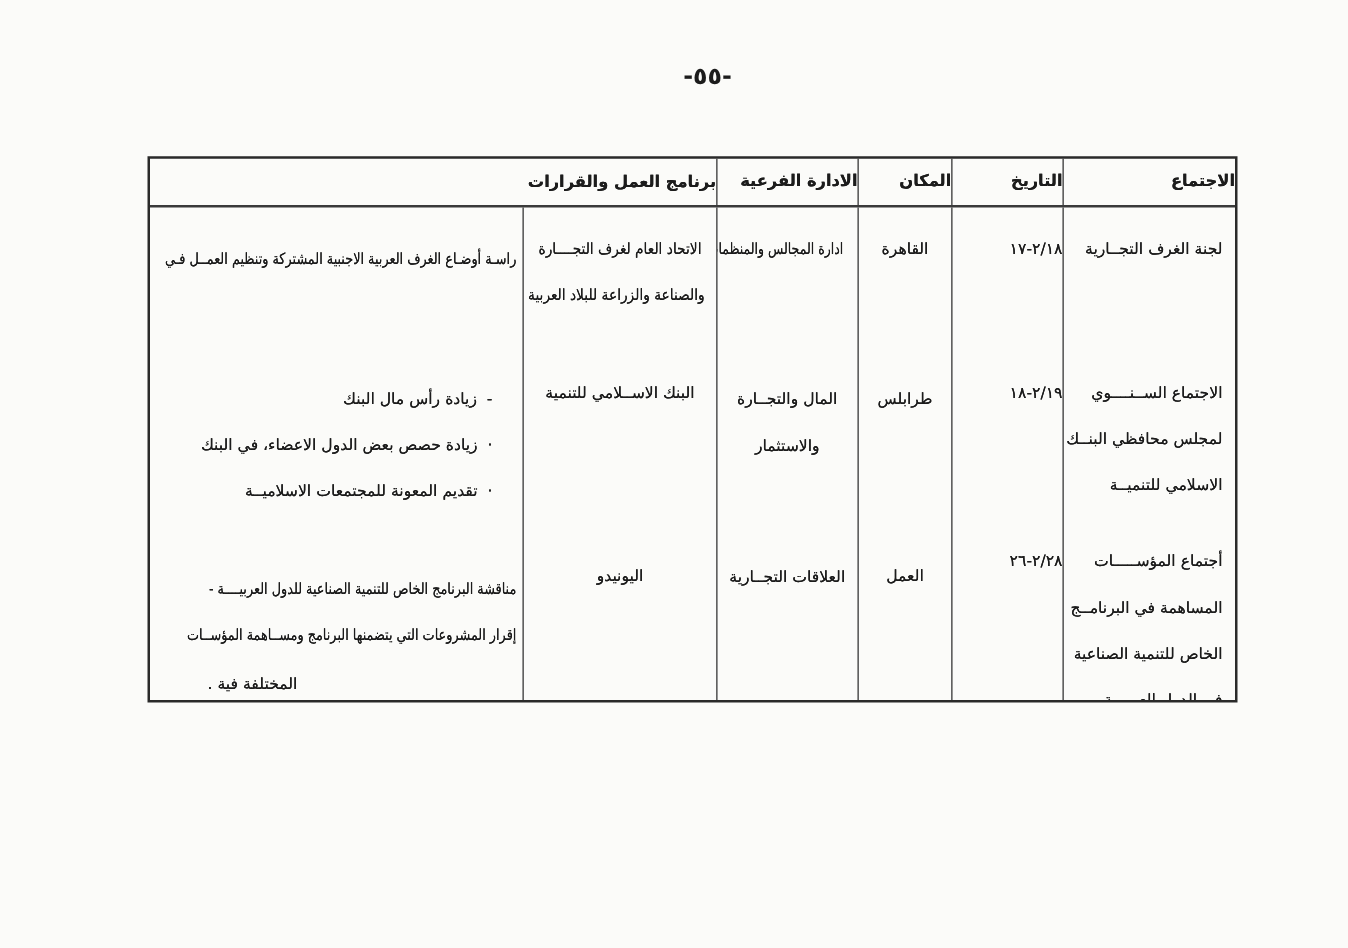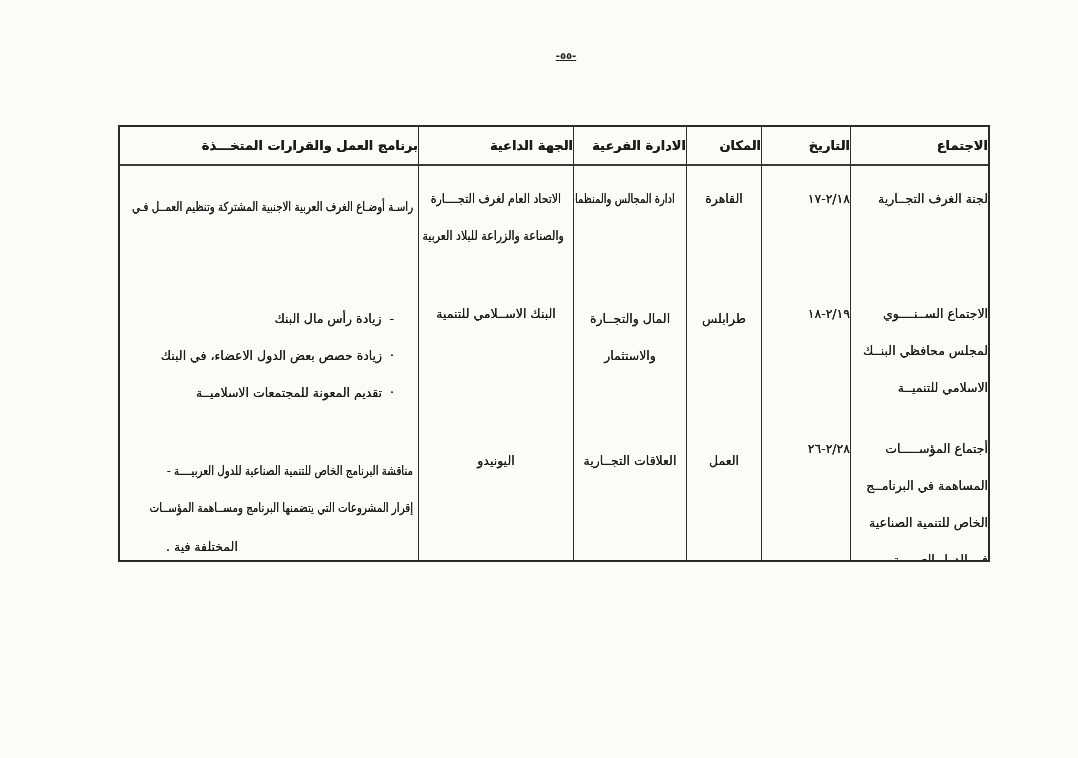--- a/index.html
+++ b/index.html
@@ -5,22 +5,22 @@
   html,body{margin:0;padding:0;}
   body{
     width:1078px;height:758px;position:relative;
     background:#fbfbf9;
     font-family:"DejaVu Sans", sans-serif;
     color:#1c1c1c;
     overflow:hidden;
   }
   .page-number{
     position:absolute;top:50px;left:521px;width:90px;
-    text-align:center;font-size:10px;font-weight:bold;
-    letter-spacing:2px;direction:ltr;unicode-bidi:isolate;text-decoration:underline;
+    text-align:center;font-size:19px;font-weight:bold;
+    letter-spacing:2px;direction:ltr;unicode-bidi:isolate;
   }
   .doc-table{
     position:absolute;left:118px;top:125px;width:872px;
     direction:rtl;
     border:2px solid #2a2a2a;
     box-sizing:border-box;
     background:transparent;
   }
   .thead,.tbody{
     display:grid;
@@ -39,21 +39,21 @@
     position:relative;height:394px;box-sizing:border-box;
     overflow:hidden;
     font-size:12.5px;
     text-shadow:0 0 .4px #151515;
   }
   .blk{
     position:absolute;left:0;right:0;
     white-space:pre-line;line-height:37px;
   }
   .nowrap{white-space:pre;}
-  .al-r{text-align:right;margin-left:24px;}
+  .al-r{text-align:right;padding-right:10px;margin-left:24px;}
   .al-c{text-align:center;}
   .al-l{text-align:left;padding-left:26px;margin-left:20px;}
   .pad-bul{padding-right:24px;text-align:right;}
   .pad-pr{padding-right:6px;text-align:right;}
   .date{direction:ltr;unicode-bidi:isolate;text-align:right;}
   
   .t1 {top:14px;} .t1p{top:22px;}
   .t2 {top:129px;} .t2b{top:134px;}
   .t3 {top:264px;} .t3b{top:276px;} .t3p{top:286px;} .t3t{top:362px;}
   
@@ -66,21 +66,20 @@
 
 <div class="page-number">-٥٥-</div>
 
 <div class="doc-table">
 
   <div class="thead">
     <div class="hcell">الاجتماع</div>
     <div class="hcell">التاريخ</div>
     <div class="hcell">المكان</div>
     <div class="hcell">الادارة الفرعية</div>
-    <div class="hcell">الجهة الداعية</div>
     <div class="hcell last">برنامج العمل والقرارات المتخـــذة</div>
   </div>
 
   <div class="tbody">
 
     <div class="cell">
       <div class="blk nowrap al-r t1">لجنة الغرف التجــارية</div>
       <div class="blk nowrap al-r t2">الاجتماع الســنــــوي
 لمجلس محافظي البنــك
 الاسلامي للتنميــة</div>

